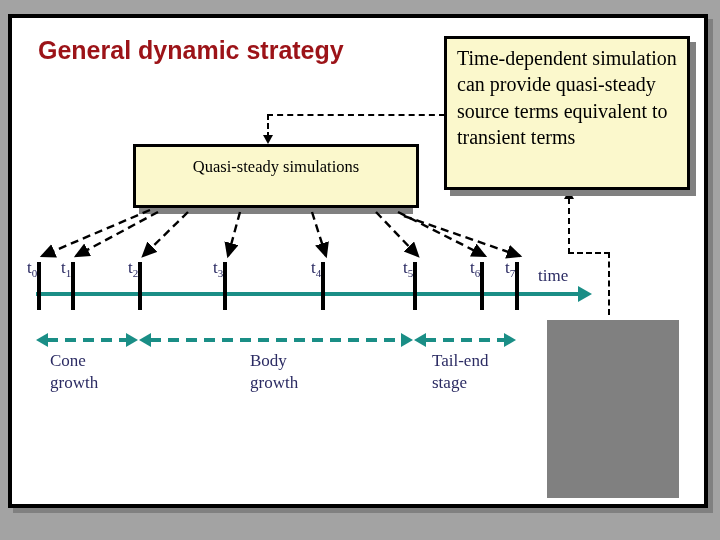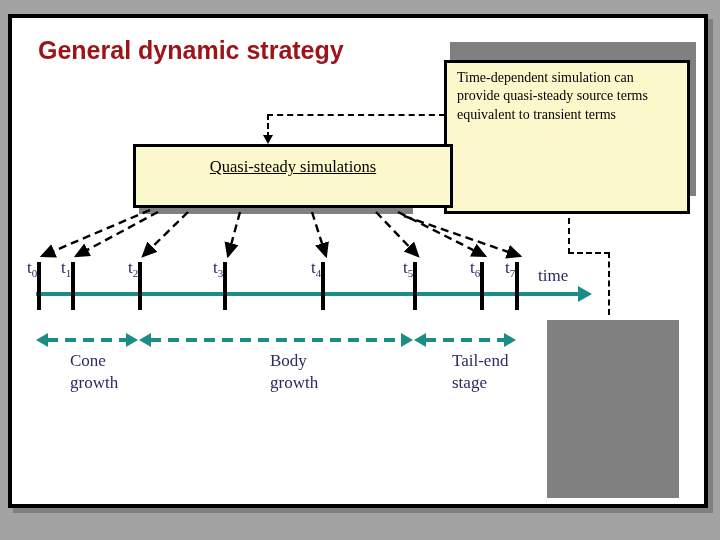--- a/index.html
+++ b/index.html
@@ -19,26 +19,26 @@
          font-family:"Liberation Sans", sans-serif;
          font-size:25px;font-weight:bold;color:#9c1318;white-space:nowrap;
          letter-spacing:0px;}
 
   
   .ybox{position:absolute;background:#fbf8cc;border:3px solid #000000;
         box-sizing:border-box;color:#000000;}
   .yshadow{position:absolute;background:#808080;}
 
   #box-transient{left:444px;top:36px;width:246px;height:154px;
-                 padding:6px 8px 0 10px;font-size:14px;line-height:1.32;margin-top:24px;}
+                 padding:6px 8px 0 10px;font-size:20px;line-height:1.32;}
   #box-transient-shadow{left:450px;top:42px;width:246px;height:154px;}
 
-  #box-quasi{left:133px;top:144px;width:320px;height:64px;
+  #box-quasi{left:133px;top:144px;width:286px;height:64px;
              padding:9px 6px 0 6px;font-size:16.5px;line-height:1.35;
-             text-align:center;text-decoration:underline;}
+             text-align:center;}
   #box-quasi-shadow{left:139px;top:150px;width:274px;height:64px;}
 
   #box-interp{left:541px;top:314px;width:132px;height:178px;
               padding:5px 6px 0 8px;font-size:16.5px;line-height:1.30;}
   #box-interp-shadow{left:547px;top:320px;width:132px;height:178px;}
 
   
   #tl-line{position:absolute;left:36px;top:292px;width:546px;height:4px;
            background:#1a8e86;}
   #tl-head{position:absolute;left:578px;top:286px;width:0;height:0;
@@ -57,21 +57,21 @@
         background-image:linear-gradient(to right,#1a8e86 0 11px,transparent 11px 18px);
         background-size:18px 4px;background-repeat:repeat-x;}
   .stage-arrow .ahl{position:absolute;left:0;top:0;width:0;height:0;
         border-top:7px solid transparent;border-bottom:7px solid transparent;
         border-right:12px solid #1a8e86;}
   .stage-arrow .ahr{position:absolute;right:0;top:0;width:0;height:0;
         border-top:7px solid transparent;border-bottom:7px solid transparent;
         border-left:12px solid #1a8e86;}
 
   .stage-label{position:absolute;color:#2b2b63;font-size:17px;
-               line-height:1.32;text-align:left;margin-left:20px;}
+               line-height:1.32;text-align:left;}
 
   
   .dh{position:absolute;height:0;border-top:2px dashed #000000;}
   .dv{position:absolute;width:0;border-left:2px dashed #000000;}
   .ah-down{position:absolute;width:0;height:0;
         border-left:5px solid transparent;border-right:5px solid transparent;
         border-top:9px solid #000000;}
   .ah-up{position:absolute;width:0;height:0;
         border-left:5px solid transparent;border-right:5px solid transparent;
         border-bottom:9px solid #000000;}

